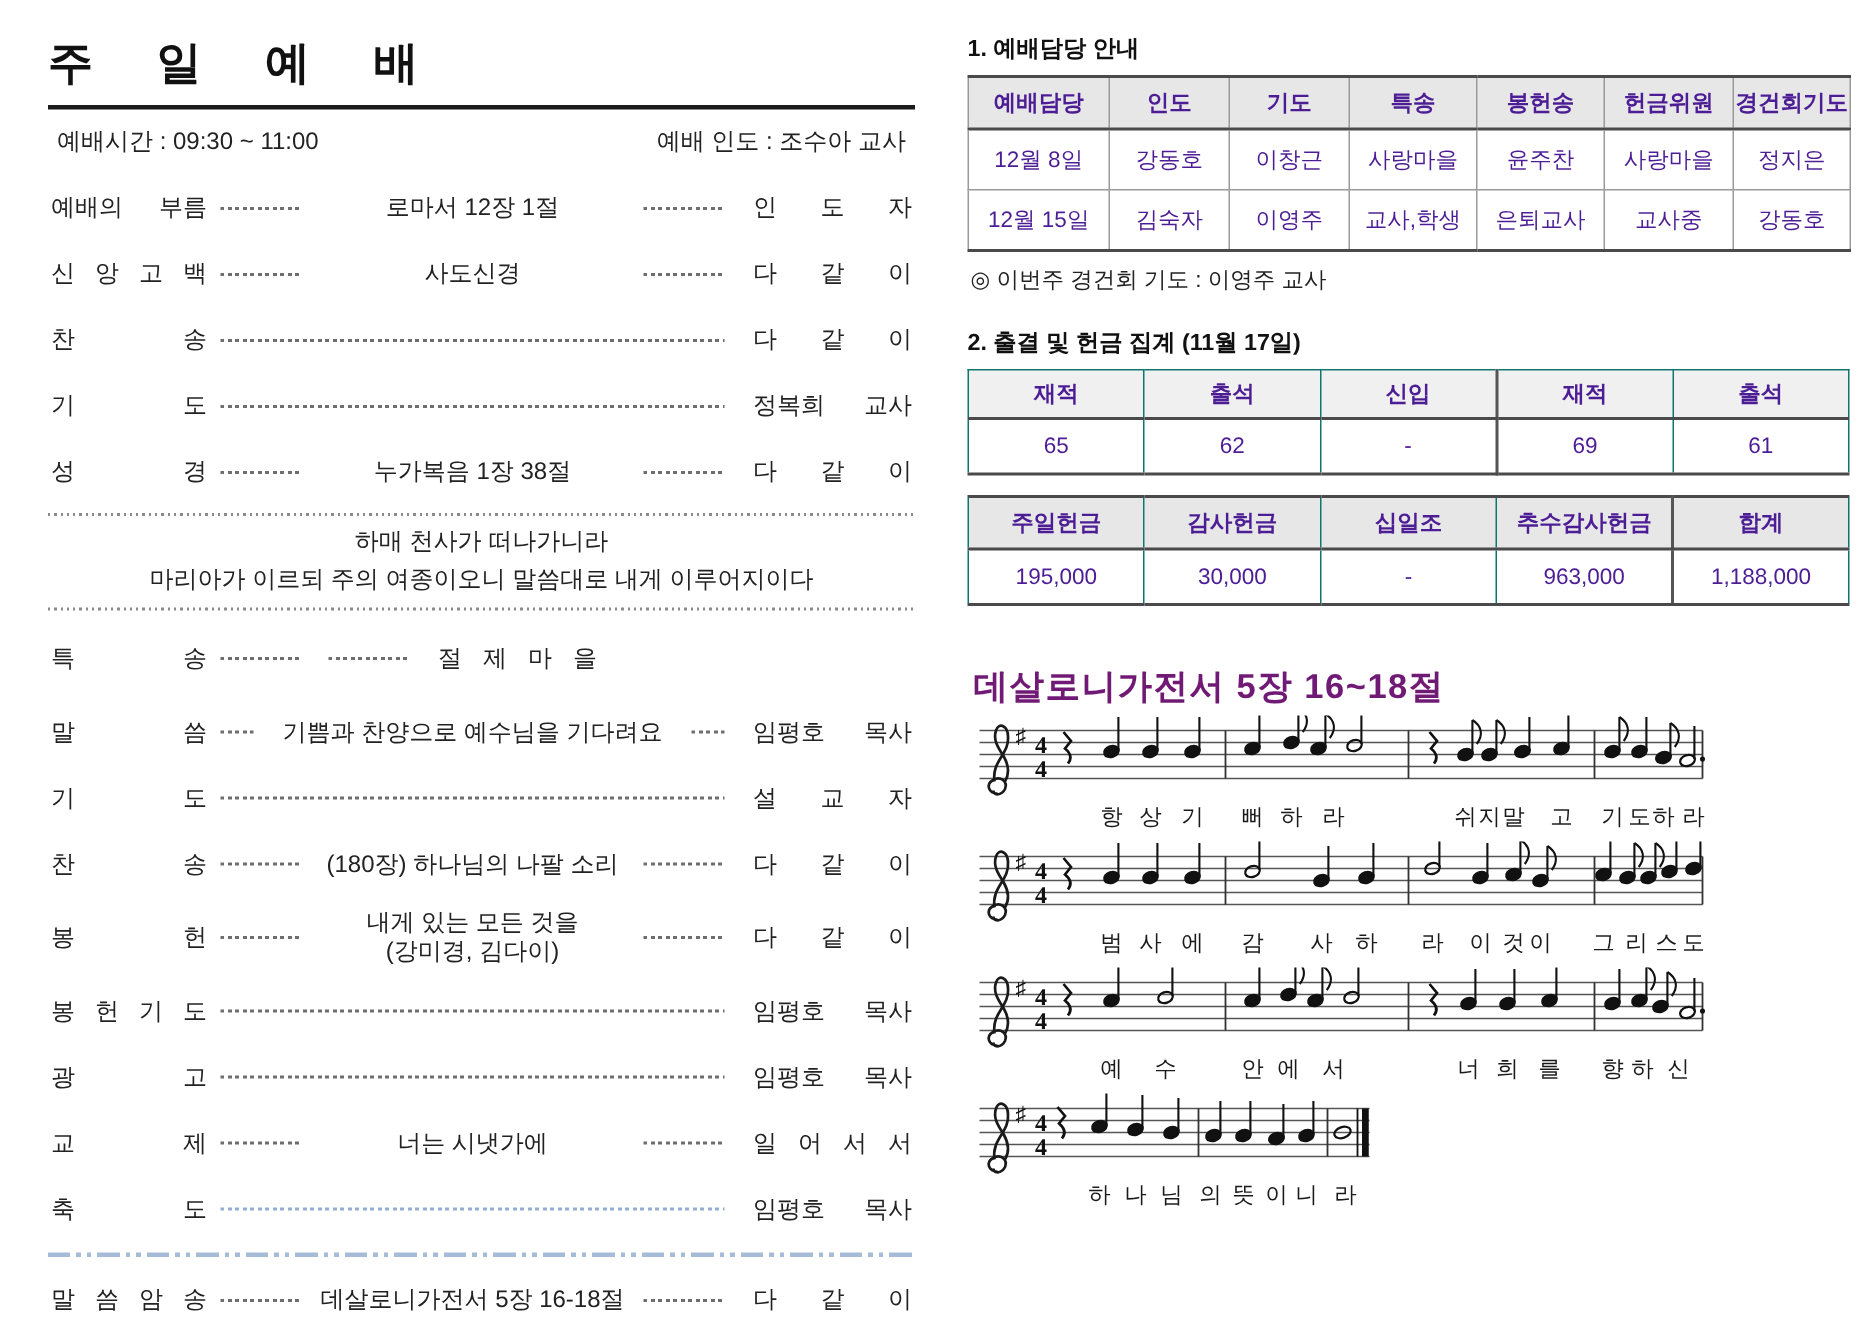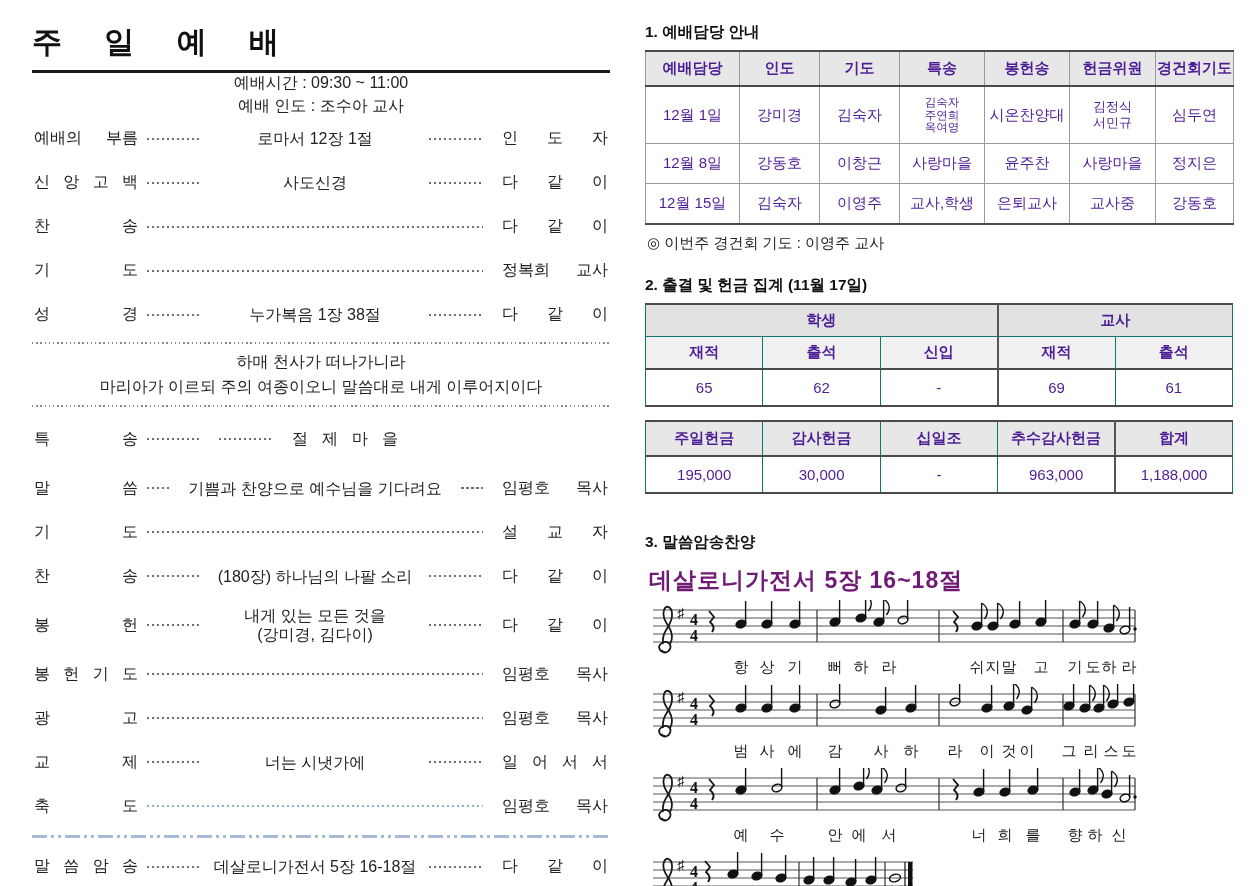--- a/index.html
+++ b/index.html
@@ -4,21 +4,21 @@
 <style>
   html,body{margin:0;padding:0;}
   body{
     width:1250px;height:886px;position:relative;background:#ffffff;
     font-family:"Liberation Sans","DejaVu Sans",sans-serif;color:#222;overflow:hidden;
   }
   
   .left-col{position:absolute;left:32px;top:22px;width:578px;}
   .bulletin-title{text-align:left;font-size:30px;font-weight:800;word-spacing:30px;letter-spacing:2px;color:#111;}
   .title-rule{height:2.5px;background:#1b1b1b;margin-top:7px;}
-  .info-row{display:flex;justify-content:space-between;align-items:center;height:44px;font-size:16px;padding:0 6px;flex-direction:column;}
+  .info-row{display:flex;justify-content:space-between;align-items:center;height:44px;font-size:16px;padding:0 6px;}
   .w-row{display:flex;align-items:center;height:44px;font-size:16px;}
   .w-row.tall{height:54px;}
   .w-label{width:104px;flex:none;display:flex;justify-content:space-between;padding-left:2px;}
   .w-right{width:106px;flex:none;display:flex;justify-content:space-between;margin-left:10px;padding-right:2px;}
   .leader{flex:1;height:2px;margin:0 9px;background:repeating-linear-gradient(90deg,#6e6e6e 0 2.5px,transparent 2.5px 5px);}
   .leader.fixed{flex:none;width:54px;}
   .leader.xshort{flex:none;width:22px;}
   .leader.blue{background:repeating-linear-gradient(90deg,#93aed2 0 2.5px,transparent 2.5px 5px);}
   .w-center{flex:1;text-align:center;white-space:pre-line;line-height:1.22;}
   .sep-dotted{height:2px;margin:5px 0;background:repeating-linear-gradient(90deg,#8a8a8a 0 1.5px,transparent 1.5px 4.2px);}
@@ -291,32 +291,20 @@
           <th>예배담당</th>
           <th>인도</th>
           <th>기도</th>
           <th>특송</th>
           <th>봉헌송</th>
           <th>헌금위원</th>
           <th>경건회기도</th>
         </tr>
       </thead>
     <tbody id="duty-body">
-        <tr class="r0">
-          <td>12월 1일</td>
-          <td>강미경</td>
-          <td>김숙자</td>
-          <td class="small3">김숙자
-주연희
-옥여영</td>
-          <td>시온찬양대</td>
-          <td class="small2">김정식
-서민규</td>
-          <td>심두연</td>
-        </tr>
         <tr class="r1">
           <td>12월 8일</td>
           <td>강동호</td>
           <td>이창근</td>
           <td>사랑마을</td>
           <td>윤주찬</td>
           <td>사랑마을</td>
           <td>정지은</td>
         </tr>
         <tr class="r2">
@@ -328,24 +316,20 @@
           <td>교사중</td>
           <td>강동호</td>
         </tr>
       </tbody>
   </table>
   <div class="duty-note">◎ 이번주 경건회 기도 : 이영주 교사</div>
 
   <div class="sec-heading">2. 출결 및 헌금 집계 (11월 17일)</div>
   <table class="att">
     <thead>
-      <tr class="grp" id="att-groups">
-          <th class="grpsep" colspan="3">학생</th>
-          <th colspan="2">교사</th>
-        </tr>
       <tr class="sub" id="att-sub">
           <th>재적</th>
           <th>출석</th>
           <th class="grpsep">신입</th>
           <th>재적</th>
           <th>출석</th>
         </tr>
     </thead>
     <tbody>
         <tr class="dat" id="att-values">
@@ -372,21 +356,20 @@
           <td>195,000</td>
           <td>30,000</td>
           <td>-</td>
           <td class="grpsep">963,000</td>
           <td>1,188,000</td>
         </tr>
       </tbody>
   </table>
 
   <div class="music-wrap">
-    <div class="sec-heading">3. 말씀암송찬양</div>
     <div class="music-title">데살로니가전서 5장 16~18절</div>
     <div id="music-staves">
         <div class="staff-block"><svg width="490" height="84">
             <line x1="4" y1="10" x2="486" y2="10" stroke="#555" stroke-width="1"></line>
             <line x1="4" y1="18" x2="486" y2="18" stroke="#555" stroke-width="1"></line>
             <line x1="4" y1="26" x2="486" y2="26" stroke="#555" stroke-width="1"></line>
             <line x1="4" y1="34" x2="486" y2="34" stroke="#555" stroke-width="1"></line>
             <line x1="4" y1="42" x2="486" y2="42" stroke="#555" stroke-width="1"></line>
             <g stroke="#1a1a1a" stroke-width="1.8" fill="none">
               <path d="M16,52 C10,52 8,46 13,43 C18,40 23,44 21,49 C19,53 14,54 13,50"></path>

